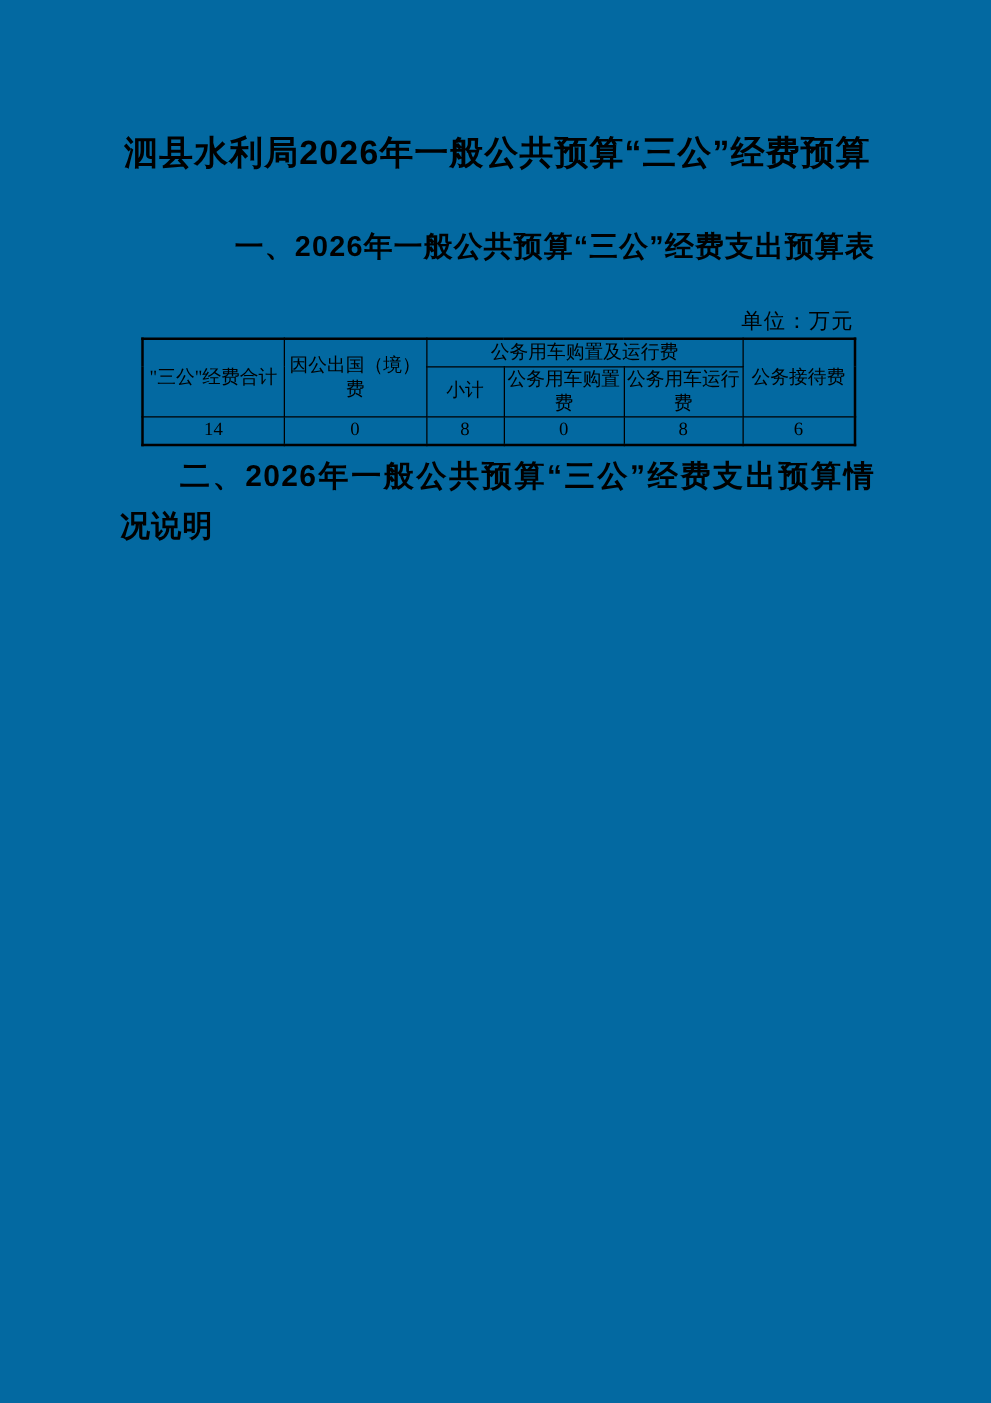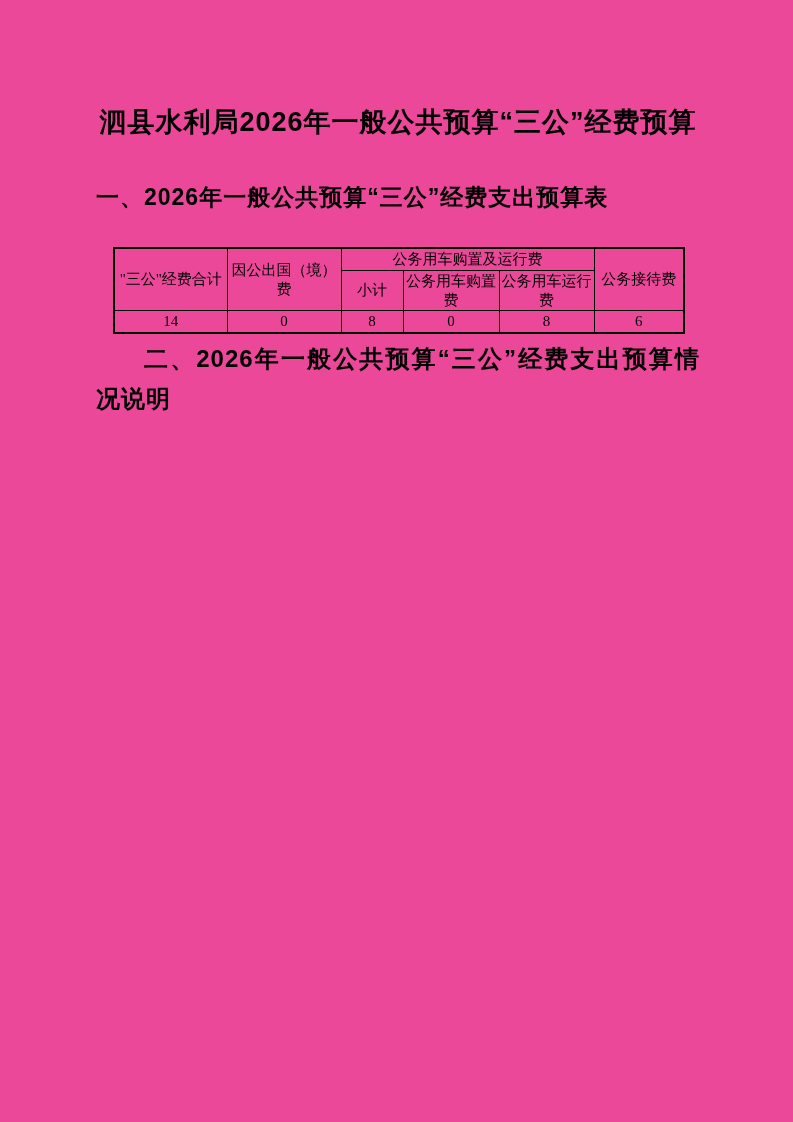--- a/index.html
+++ b/index.html
@@ -2,41 +2,41 @@
 <html><head>
 <meta charset="utf-8">
 <style>
   * { margin: 0; padding: 0; box-sizing: border-box; }
   html, body { background: #ffffff; }
   .page {
     position: relative;
     width: 793px;
     height: 1122px;
     margin: 0 auto;
-    background: #ec4899;
+    background: #0369a1;
     color: #000000;
     font-family: "Liberation Serif", serif;
     padding: 104px 93px 0 96px;
     overflow: hidden;
   }
   .doc-title {
     font-family: "Liberation Sans", sans-serif;
     font-weight: bold;
     font-size: 27px;
     line-height: 36px;
     text-align: center;
     letter-spacing: 1px;
     margin-bottom: 40px;
   }
   .section-heading-1 {
     font-family: "Liberation Sans", sans-serif;
     font-weight: bold;
     font-size: 23px;
     line-height: 34px;
-    text-align: left;
+    text-align: right;
     letter-spacing: 1px;
     margin-bottom: 33px;
   }
   .table-area {
     width: 570px;
     margin-left: 17px;
     margin-top: 14px;
   }
   .unit-label {
     text-align: right;
@@ -88,20 +88,21 @@
 </head>
 <body>
 
 <div class="page">
 
   <div class="doc-title">泗县水利局2026年一般公共预算“三公”经费预算</div>
 
   <div class="section-heading-1">一、2026年一般公共预算“三公”经费支出预算表</div>
 
   <div class="table-area">
+    <div class="unit-label">单位：万元</div>
 
     <table class="budget-table">
       <colgroup>
         <col style="width:113px">
         <col style="width:114px">
         <col style="width:62px">
         <col style="width:96px">
         <col style="width:95px">
         <col style="width:90px">
       </colgroup>

